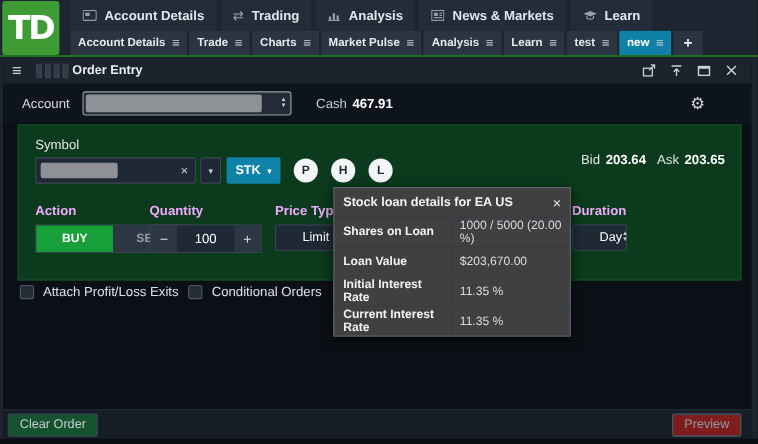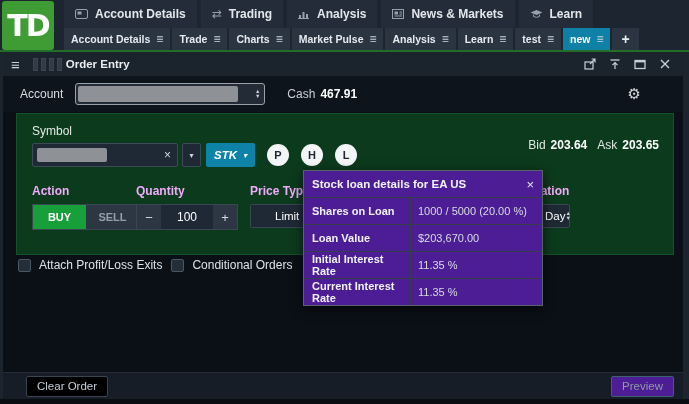--- a/index.html
+++ b/index.html
@@ -70,69 +70,69 @@
   .sym-label { position:absolute; left:15px; top:10px; color:#e3eae3; font-size:12px; }
   .sym-row { position:absolute; left:15px; top:29px; display:flex; align-items:center; }
   .sym-input { position:relative; width:146px; height:24px; background:#1f2935; border:1px solid #3d4955;
                border-radius:2px; display:flex; align-items:center; cursor:text; }
   .sym-input .redact { margin-left:4px; width:70px; height:14px; }
   .sym-clear { margin-left:auto; padding-right:6px; color:#cfd5db; font-size:12px; cursor:pointer; }
   .sym-caret-btn { margin-left:4px; width:19px; height:24px; background:#1f2935; border:1px solid #3d4955;
                    border-radius:2px; color:#cfd5db; font-size:8px; display:flex; align-items:center;
                    justify-content:center; cursor:pointer; }
   .stk-btn { margin-left:5px; height:24px; padding:0 8px; background:#0f82a8; border-radius:2px; color:#fff;
-             font-size:11.5px; font-weight:bold; display:flex; align-items:center; gap:6px; cursor:pointer;font-style:italic; }
+             font-size:11.5px; font-weight:bold; display:flex; align-items:center; gap:6px; cursor:pointer; }
   .stk-btn .c { font-size:8px; font-weight:normal; }
   .circle-btn { width:22px; height:22px; border-radius:50%; background:#f3f5f7; color:#1d2631;
                 font-size:11px; font-weight:bold; display:flex; align-items:center; justify-content:center;
                 margin-left:12px; cursor:pointer; }
   .bidask { position:absolute; right:14px; top:24px; font-size:12px; color:#e0e7e0; }
   .bidask b { color:#fff; margin:0 10px 0 5px; }
   .bidask b:last-child { margin-right:0; }
 
   .fgroup { position:absolute; top:70px; }
   .fgroup .flabel { color:#f0abfc; font-size:12px; margin-bottom:6px;font-weight:bold; }
   .seg { display:flex; border:1px solid #3a4652; }
-  .seg-btn { width:53px; height:24px; display:flex; align-items:center; justify-content:center;
+  .seg-btn { width:70px; height:24px; display:flex; align-items:center; justify-content:center;
              font-size:11px; font-weight:bold; cursor:pointer; }
   .seg-btn.buy { background:#17a03a; color:#fff; }
   .seg-btn.sell { background:#2c3募743; background:#2c3743; color:#939ea9; }
   .stepper { display:flex; border:1px solid #3a4652; }
   .step-btn { width:24px; height:24px; background:#2c3743; color:#d6dbe1; font-size:13px;
               display:flex; align-items:center; justify-content:center; cursor:pointer; }
   .step-val { width:52px; height:24px; background:#1f2935; color:#fff; font-size:12px;
               display:flex; align-items:center; justify-content:center; }
   .dd { height:24px; background:#1f2935; border:1px solid #3a4652; border-radius:2px; color:#fff;
         font-size:11.5px; display:flex; align-items:center; padding:0 24px; cursor:pointer; }
   .dd .spinner { padding-right:0; margin-left:auto; }
 
   
   .check-row { position:absolute; left:15px; top:146px; display:flex; align-items:center; gap:9px; }
   .check-item { display:flex; align-items:center; gap:8px; cursor:pointer; }
   .checkbox { width:13px; height:13px; background:#242e39; border:1px solid #4a5663; border-radius:2px; }
   .check-item span.cl { color:#dde2e8; font-size:12px; }
 
   
-  .popup { position:absolute; left:303px; top:170px; width:240px; background:#4c1d95;
+  .popup { position:absolute; left:303px; top:170px; width:216px; background:#404040;
            border:1px solid #5a626c; box-shadow:0 3px 10px rgba(0,0,0,.65); z-index:20; }
   .popup-head { height:26px; display:flex; align-items:center; padding:0 8px; }
   .popup-title { color:#f0f3f6; font-size:11.5px; font-weight:bold; }
   .popup-close { margin-left:auto; color:#e2e7ec; font-size:13px; cursor:pointer; }
   .popup-row { display:flex; height:27px; border-top:1px solid #353d47; align-items:center; }
   .popup-row .pl { width:106px; padding-left:8px; color:#f0f3f6; font-size:11px; font-weight:bold; }
   .popup-row .pv { flex:1; padding-left:7px; color:#d8dde2; font-size:11px; border-left:1px solid #353d47;
                    height:100%; display:flex; align-items:center; }
 
   
   .footer { position:absolute; left:3px; top:372px; width:680px; height:27px; background:#161d26;
             border-top:1px solid #242d37; display:flex; align-items:center; }
   .btn { height:21px; padding:0 10px; font-size:11.5px; display:flex; align-items:center;
          border-radius:2px; cursor:pointer; }
-  .btn-clear { margin-left:23px; background:#000000; border:1px solid #3a4551; color:#c7ced5; }
-  .btn-preview { margin-left:auto; margin-right:9px; background:#4c1d95; border:1px solid #3e6070; color:#8e99a4; }
+  .btn-clear { margin-left:4px; background:#14532d; border:1px solid #3a4551; color:#c7ced5; }
+  .btn-preview { margin-left:auto; margin-right:9px; background:#7f1d1d; border:1px solid #3e6070; color:#8e99a4; }
 </style>
 </head>
 <body>
 
 <div class="window">
 
   <div class="menubar">
     <div class="menu-item">
       <span class="mi-icon">
         <svg width="13" height="10" viewBox="0 0 13 10">

